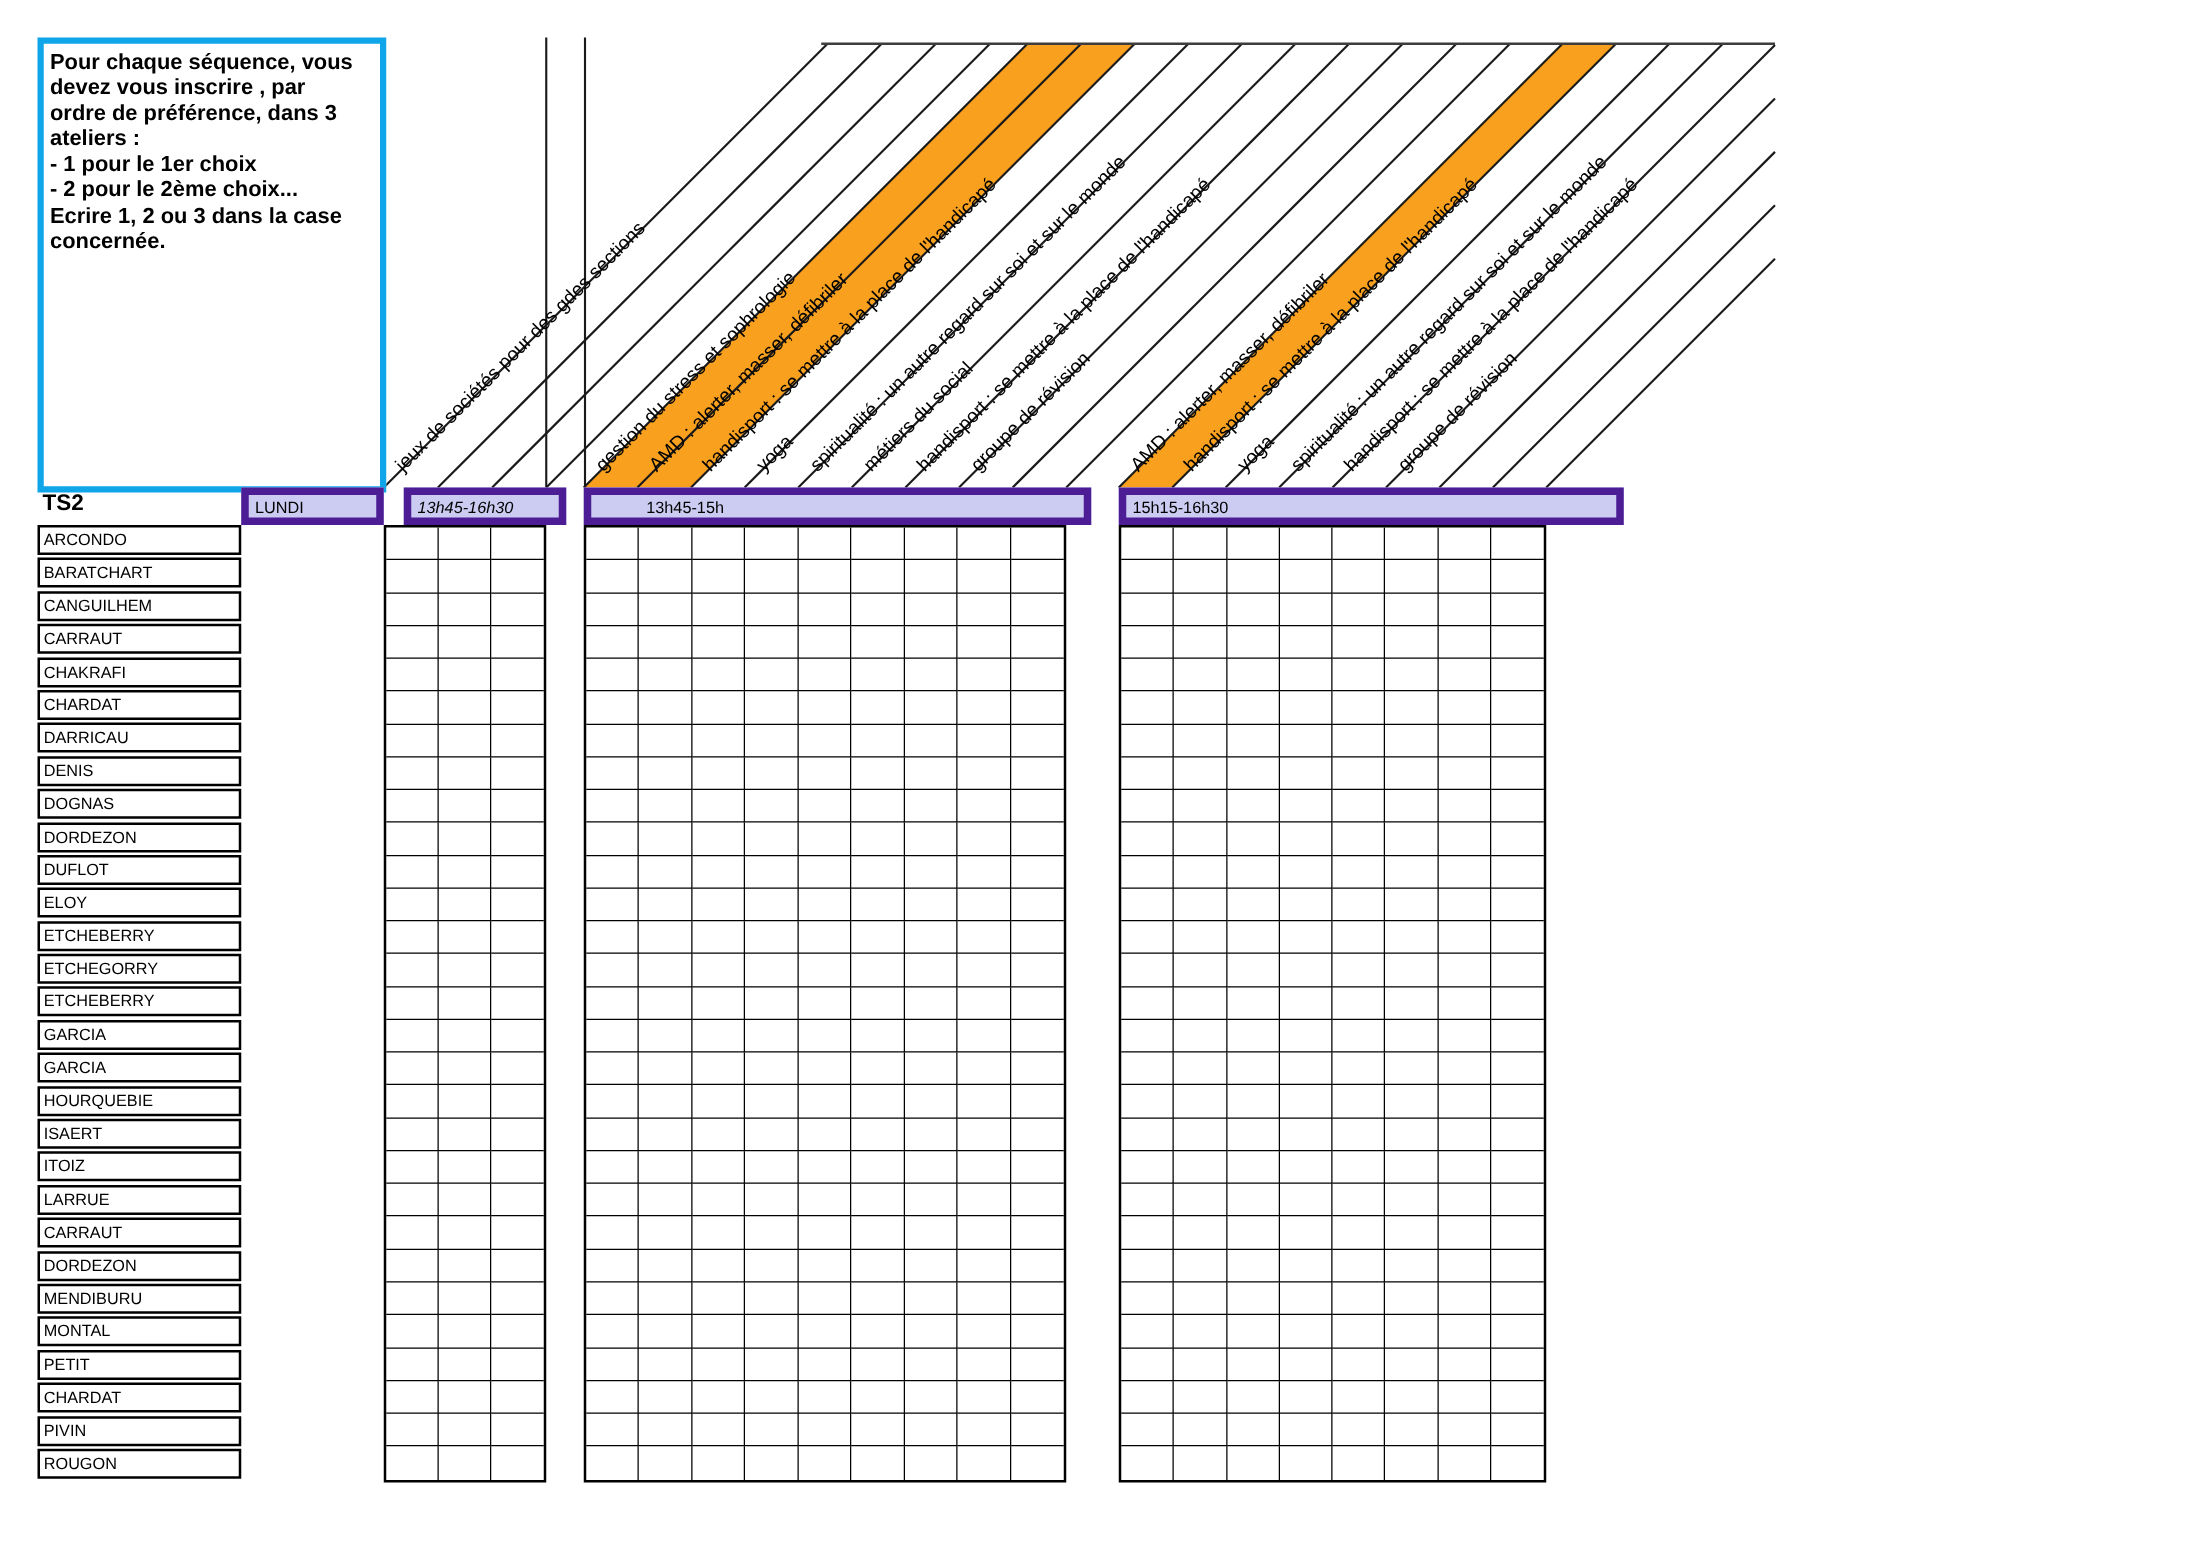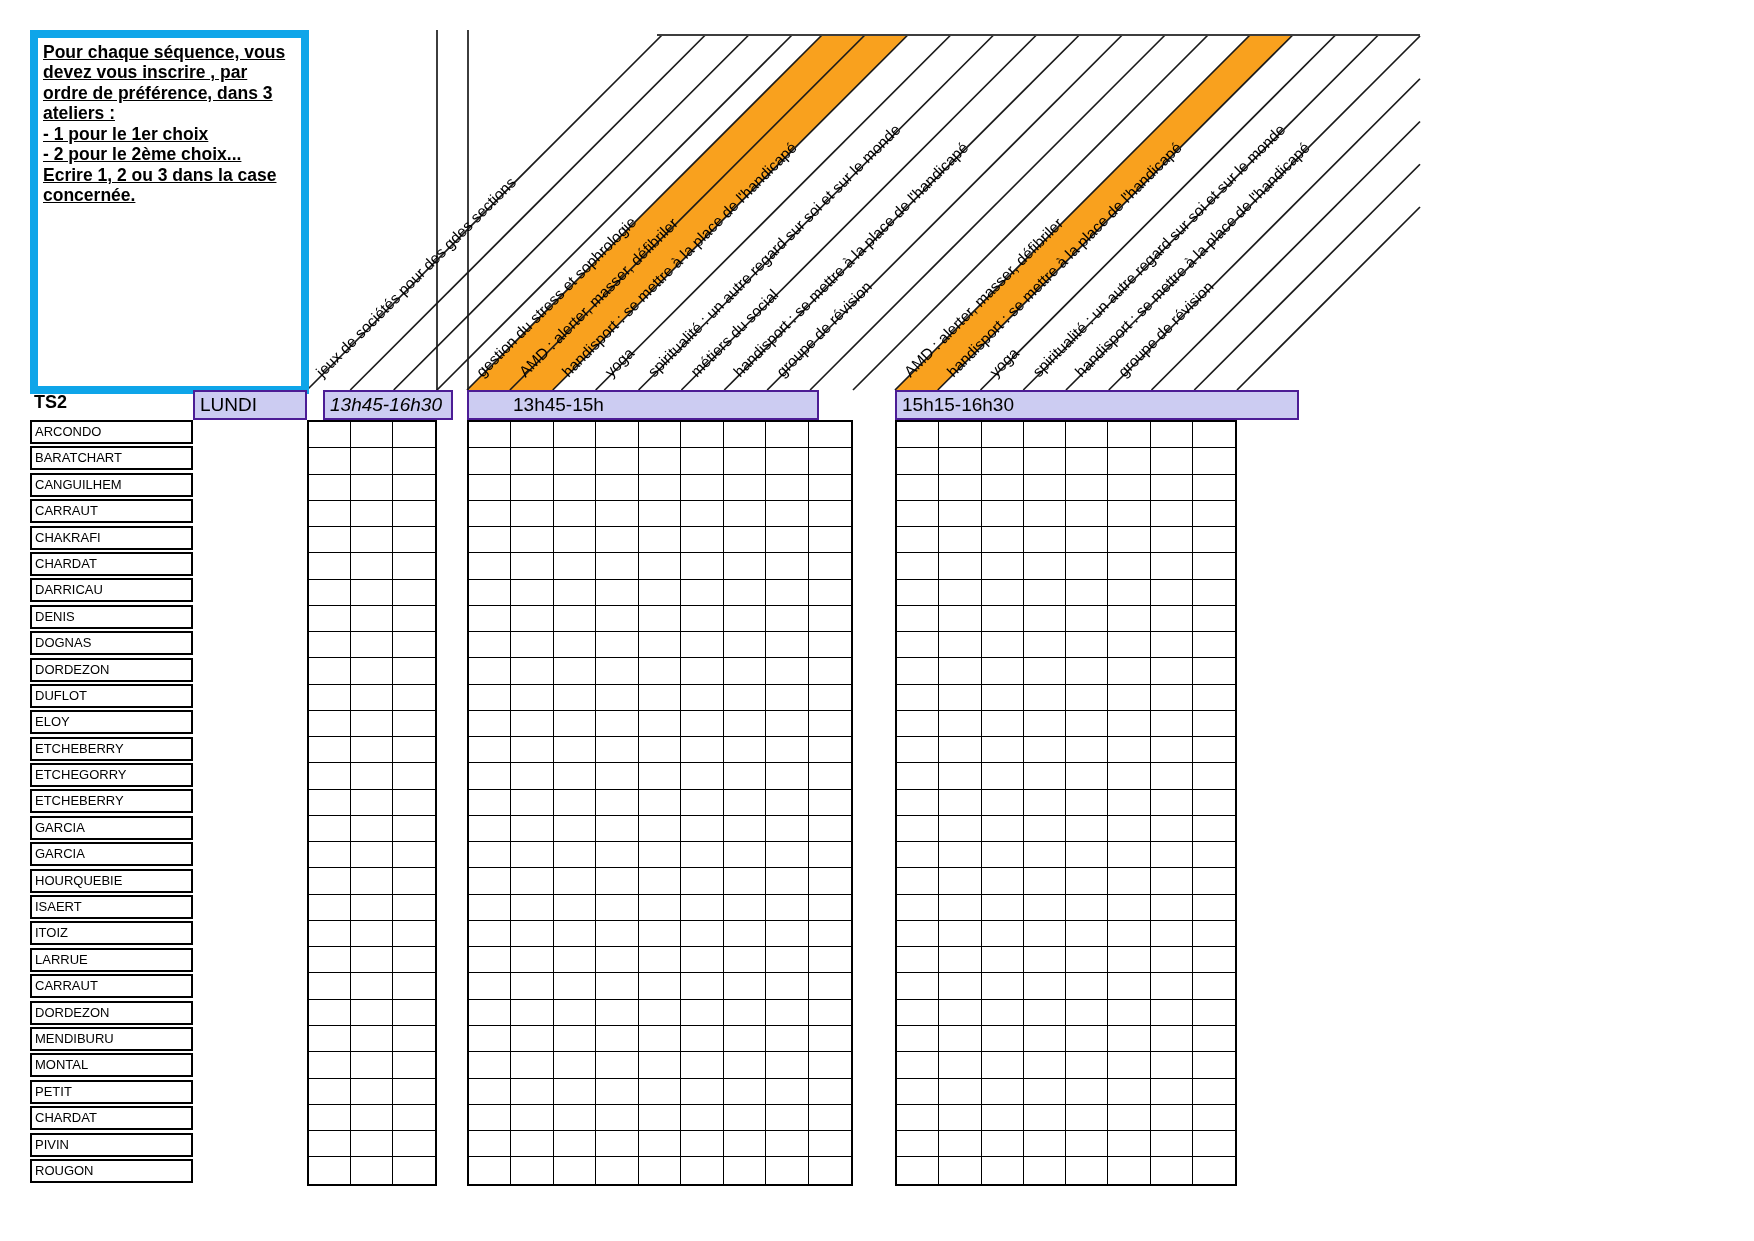--- a/index.html
+++ b/index.html
@@ -3,37 +3,36 @@
 <meta charset="utf-8">
 <style>
   html,body { margin:0; padding:0; }
   body {
     width:1754px; height:1241px; position:relative; background:#ffffff;
     font-family:"Liberation Sans", sans-serif; color:#000; overflow:hidden;
   }
   #diag-svg { position:absolute; left:0; top:0; pointer-events:none; }
   #instruction-box {
     position:absolute; left:30px; top:30px; width:279px; height:364px;
-    border:8px solid #0ea5e9; box-sizing:border-box; background:#fff;
+    border:5px solid #0ea5e9; box-sizing:border-box; background:#fff;
     padding:4px 2px 0 5px; font-weight:bold; font-size:17.5px; line-height:1.17;
     white-space:pre-line;
-    text-decoration:underline;
   }
   #class-label {
     position:absolute; left:34px; top:392px; font-size:18px; font-weight:bold;
   }
   .band {
     position:absolute; top:390px; height:30px; box-sizing:border-box;
-    background:var(--band-color,#ccccf2); border:2px solid #4c1d95;
-    font-size:19px; display:flex; align-items:center; padding-left:5px;
+    background:var(--band-color,#ccccf2); border:6px solid #4c1d95;
+    font-size:13px; display:flex; align-items:center; padding-left:5px;
     white-space:nowrap; overflow:hidden;
   }
   #day-cell  { left:193px; width:114px; }
   #band-0 { left:323px; width:130px;font-style:italic; }
-  #band-1 { left:467px; width:352px;padding-left:44px; }
+  #band-1 { left:467px; width:406px;padding-left:44px; }
   #band-2 { left:895px; width:404px; }
   #name-col { position:absolute; left:30px; top:420px; width:163px; }
   .name-cell {
     box-sizing:border-box; height:24px; margin-bottom:2.4px; border:2px solid #000;
     background:#fff; font-size:13px; line-height:20px; padding-left:3px;
     white-space:nowrap; overflow:hidden;
   }
   .grid {
     position:absolute; top:420px; display:grid; box-sizing:border-box;
     border:2px solid #000; background:#fff;

